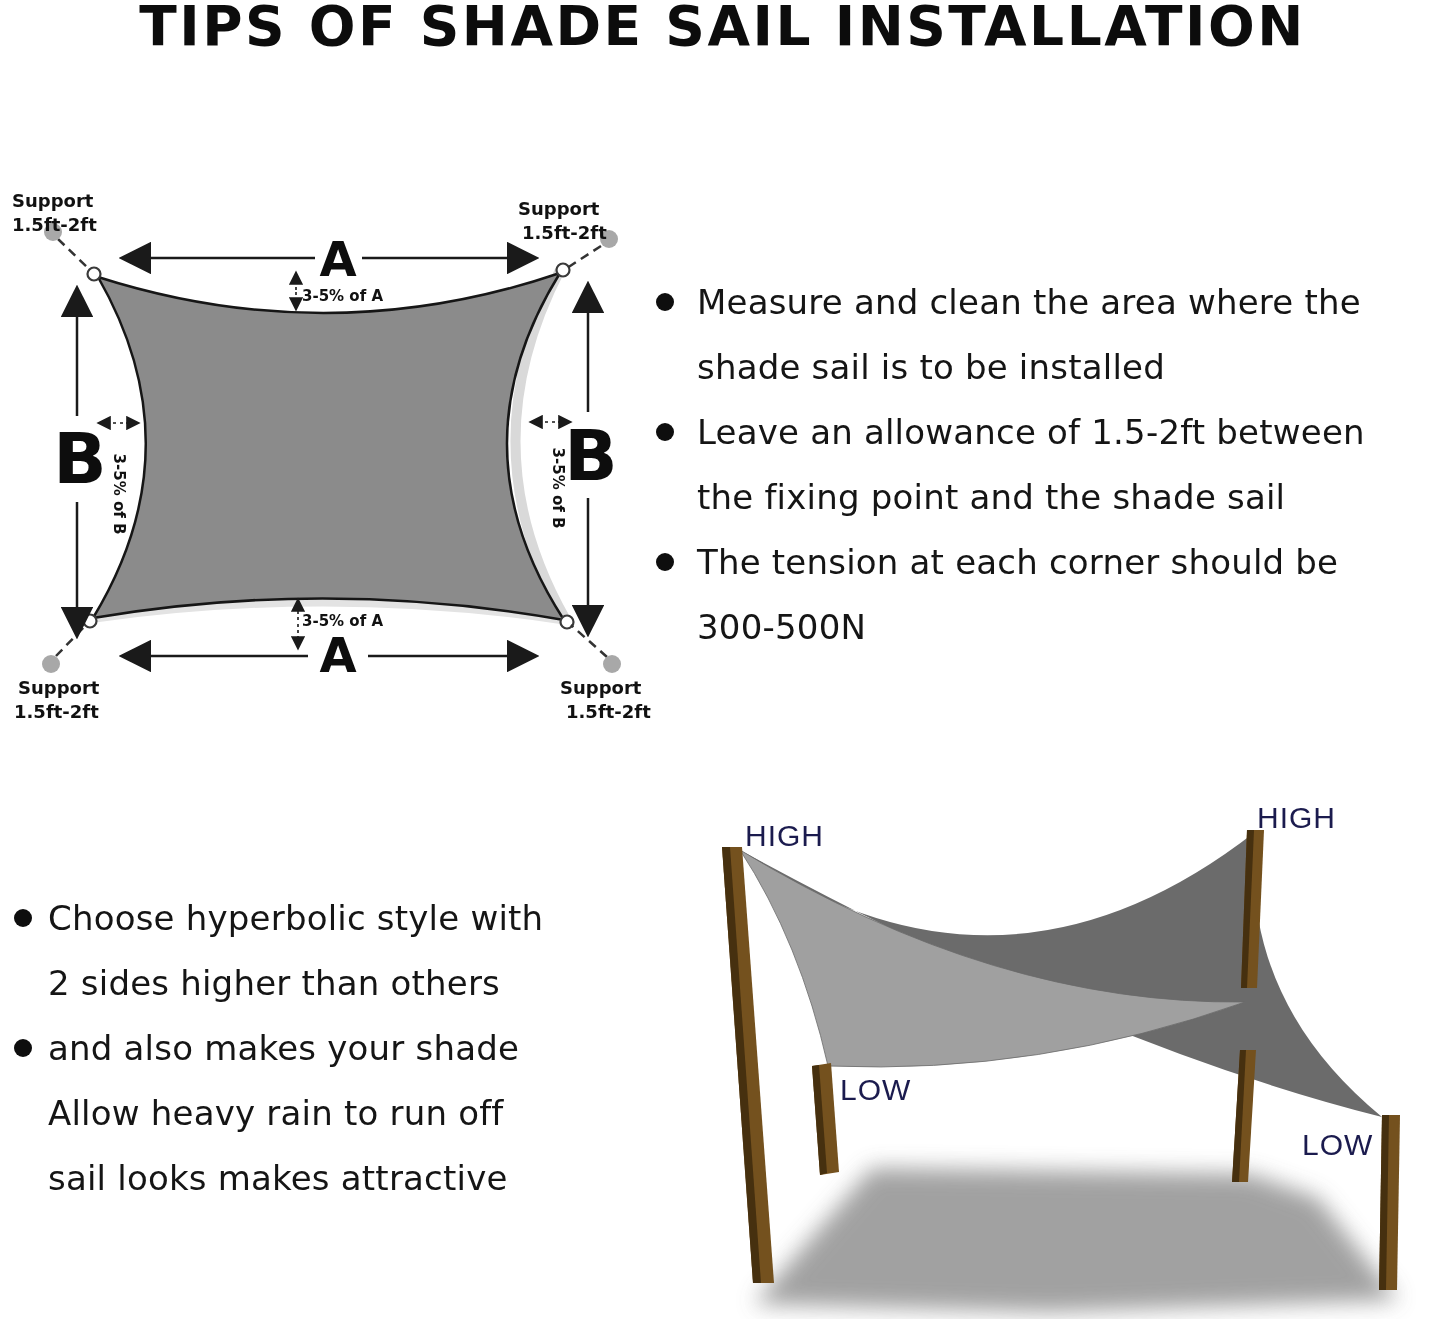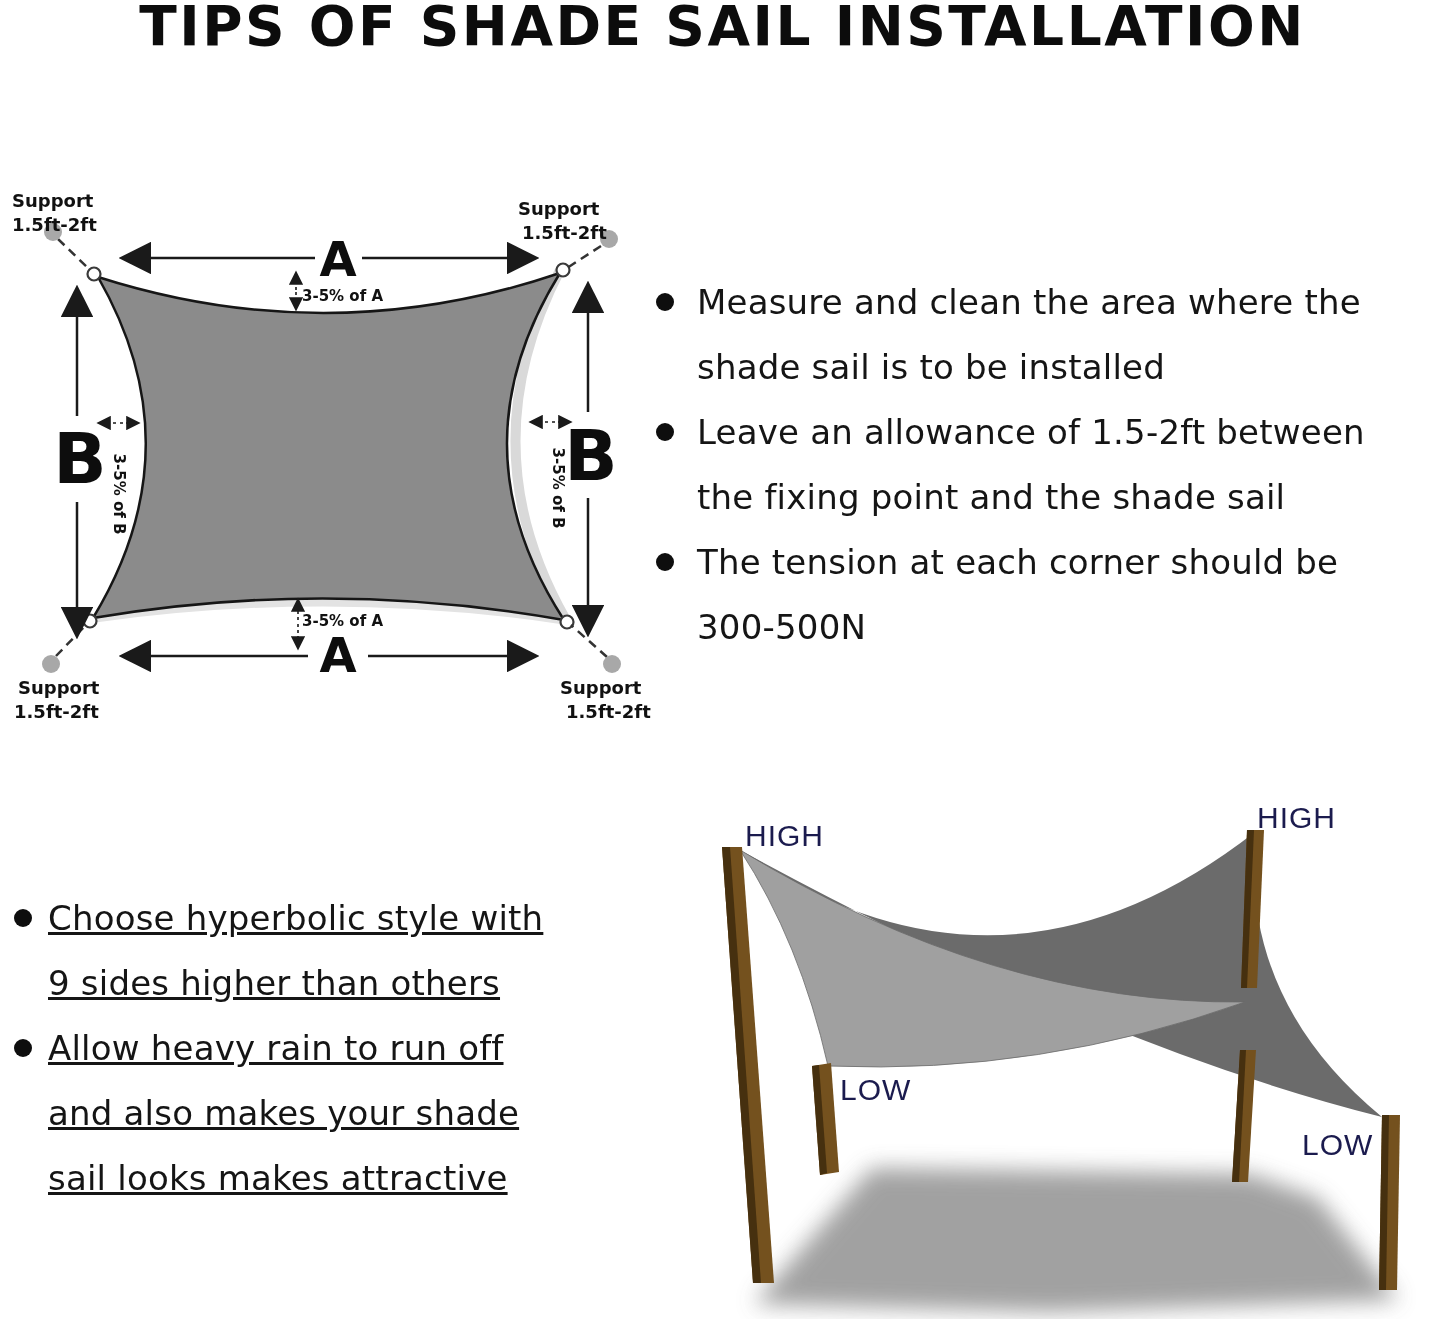--- a/index.html
+++ b/index.html
@@ -9,21 +9,21 @@
   }
   .title{
     position:absolute;top:-6px;left:0;width:100%;text-align:center;
     font-size:55px;font-weight:bold;letter-spacing:2.5px;color:#0c0c0c;
     white-space:nowrap;
   }
   .diagram-svg{position:absolute;left:0;top:160px;}
   .illu-svg{position:absolute;left:650px;top:770px;}
   .tips{position:absolute;color:#151515;font-size:34px;}
   .tips-right{left:648px;top:270px;width:800px;}
-  .tips-left{left:10px;top:886px;width:660px;text-decoration:underline;}
+  .tips-left{left:10px;top:886px;width:660px;}
   .tip-item{position:relative;padding-left:0;}
   .tip-item .dot{
     position:absolute;left:8px;top:23px;width:18px;height:18px;border-radius:50%;
     background:#0e0e0e;
   }
   .tips-left .tip-item .dot{left:4px;}
   .tip-lines{margin-left:49px;}
   .tips-left .tip-lines{margin-left:38px;}
   .tip-line{line-height:65px;white-space:nowrap;letter-spacing:0.2px;}
   svg text{font-family:"DejaVu Sans","Liberation Sans",sans-serif;}
@@ -124,28 +124,28 @@
       <div class="tip-line">300-500N</div>
     </div>
   </div>
 </div>
 
 <div class="tips tips-left">
   <div class="tip-item">
     <span class="dot"></span>
     <div class="tip-lines">
       <div class="tip-line">Choose hyperbolic style with</div>
-      <div class="tip-line">9 sides higher than others</div>
+      <div class="tip-line">2 sides higher than others</div>
     </div>
   </div>
   <div class="tip-item">
     <span class="dot"></span>
     <div class="tip-lines">
+      <div class="tip-line">and also makes your shade</div>
       <div class="tip-line">Allow heavy rain to run off</div>
-      <div class="tip-line">and also makes your shade</div>
       <div class="tip-line">sail looks makes attractive</div>
     </div>
   </div>
 </div>
 
 <svg class="illu-svg" width="795" height="549" viewBox="0 0 795 549">
   <defs>
     <filter id="blurF" x="-30%" y="-30%" width="160%" height="160%">
       <feGaussianBlur stdDeviation="11"></feGaussianBlur>
     </filter>

